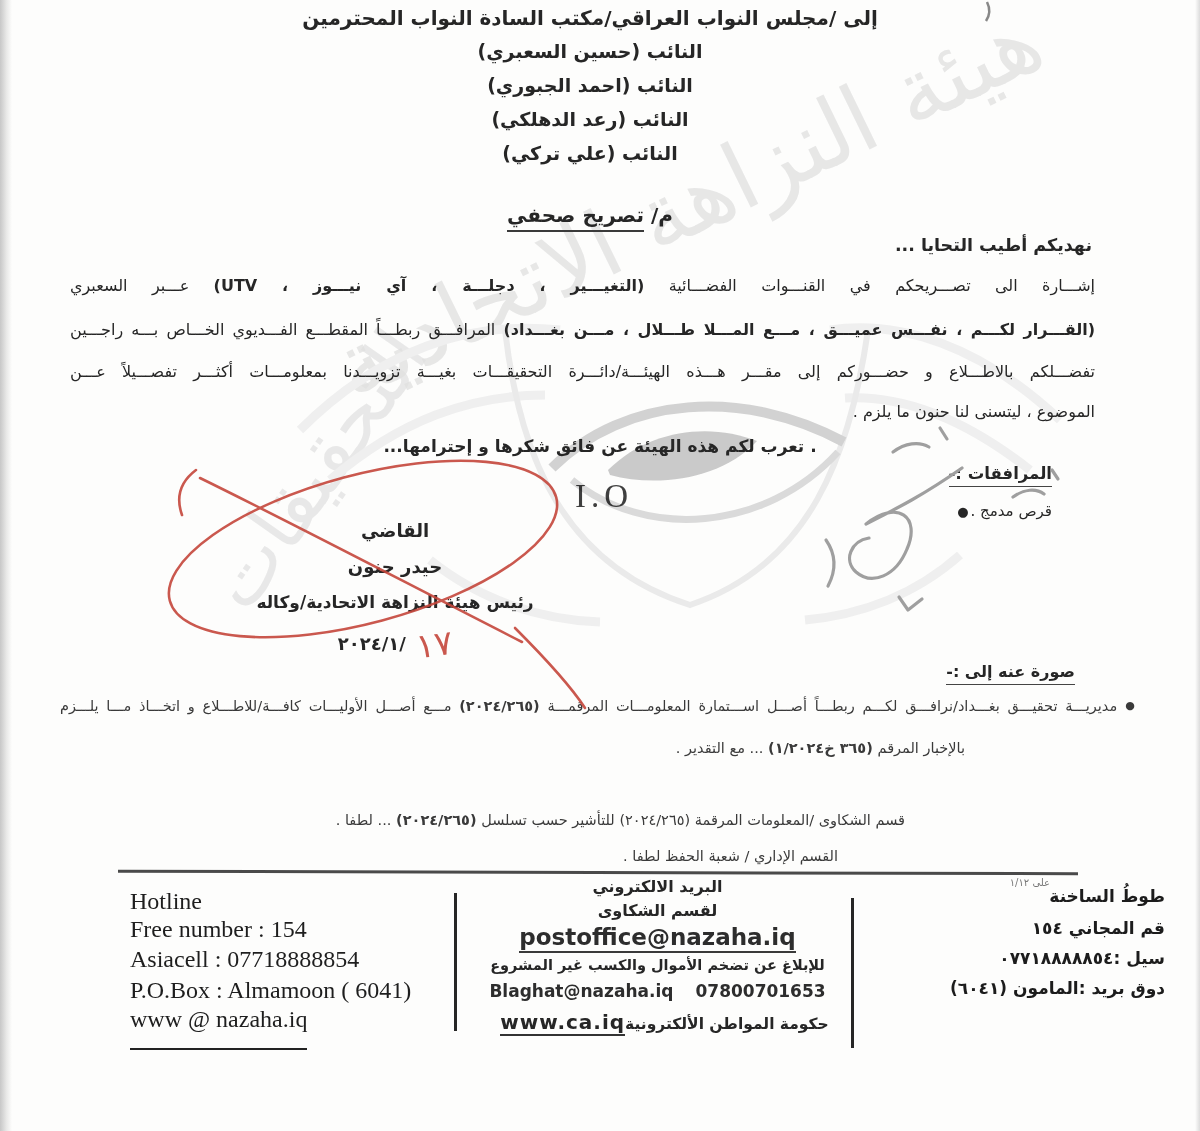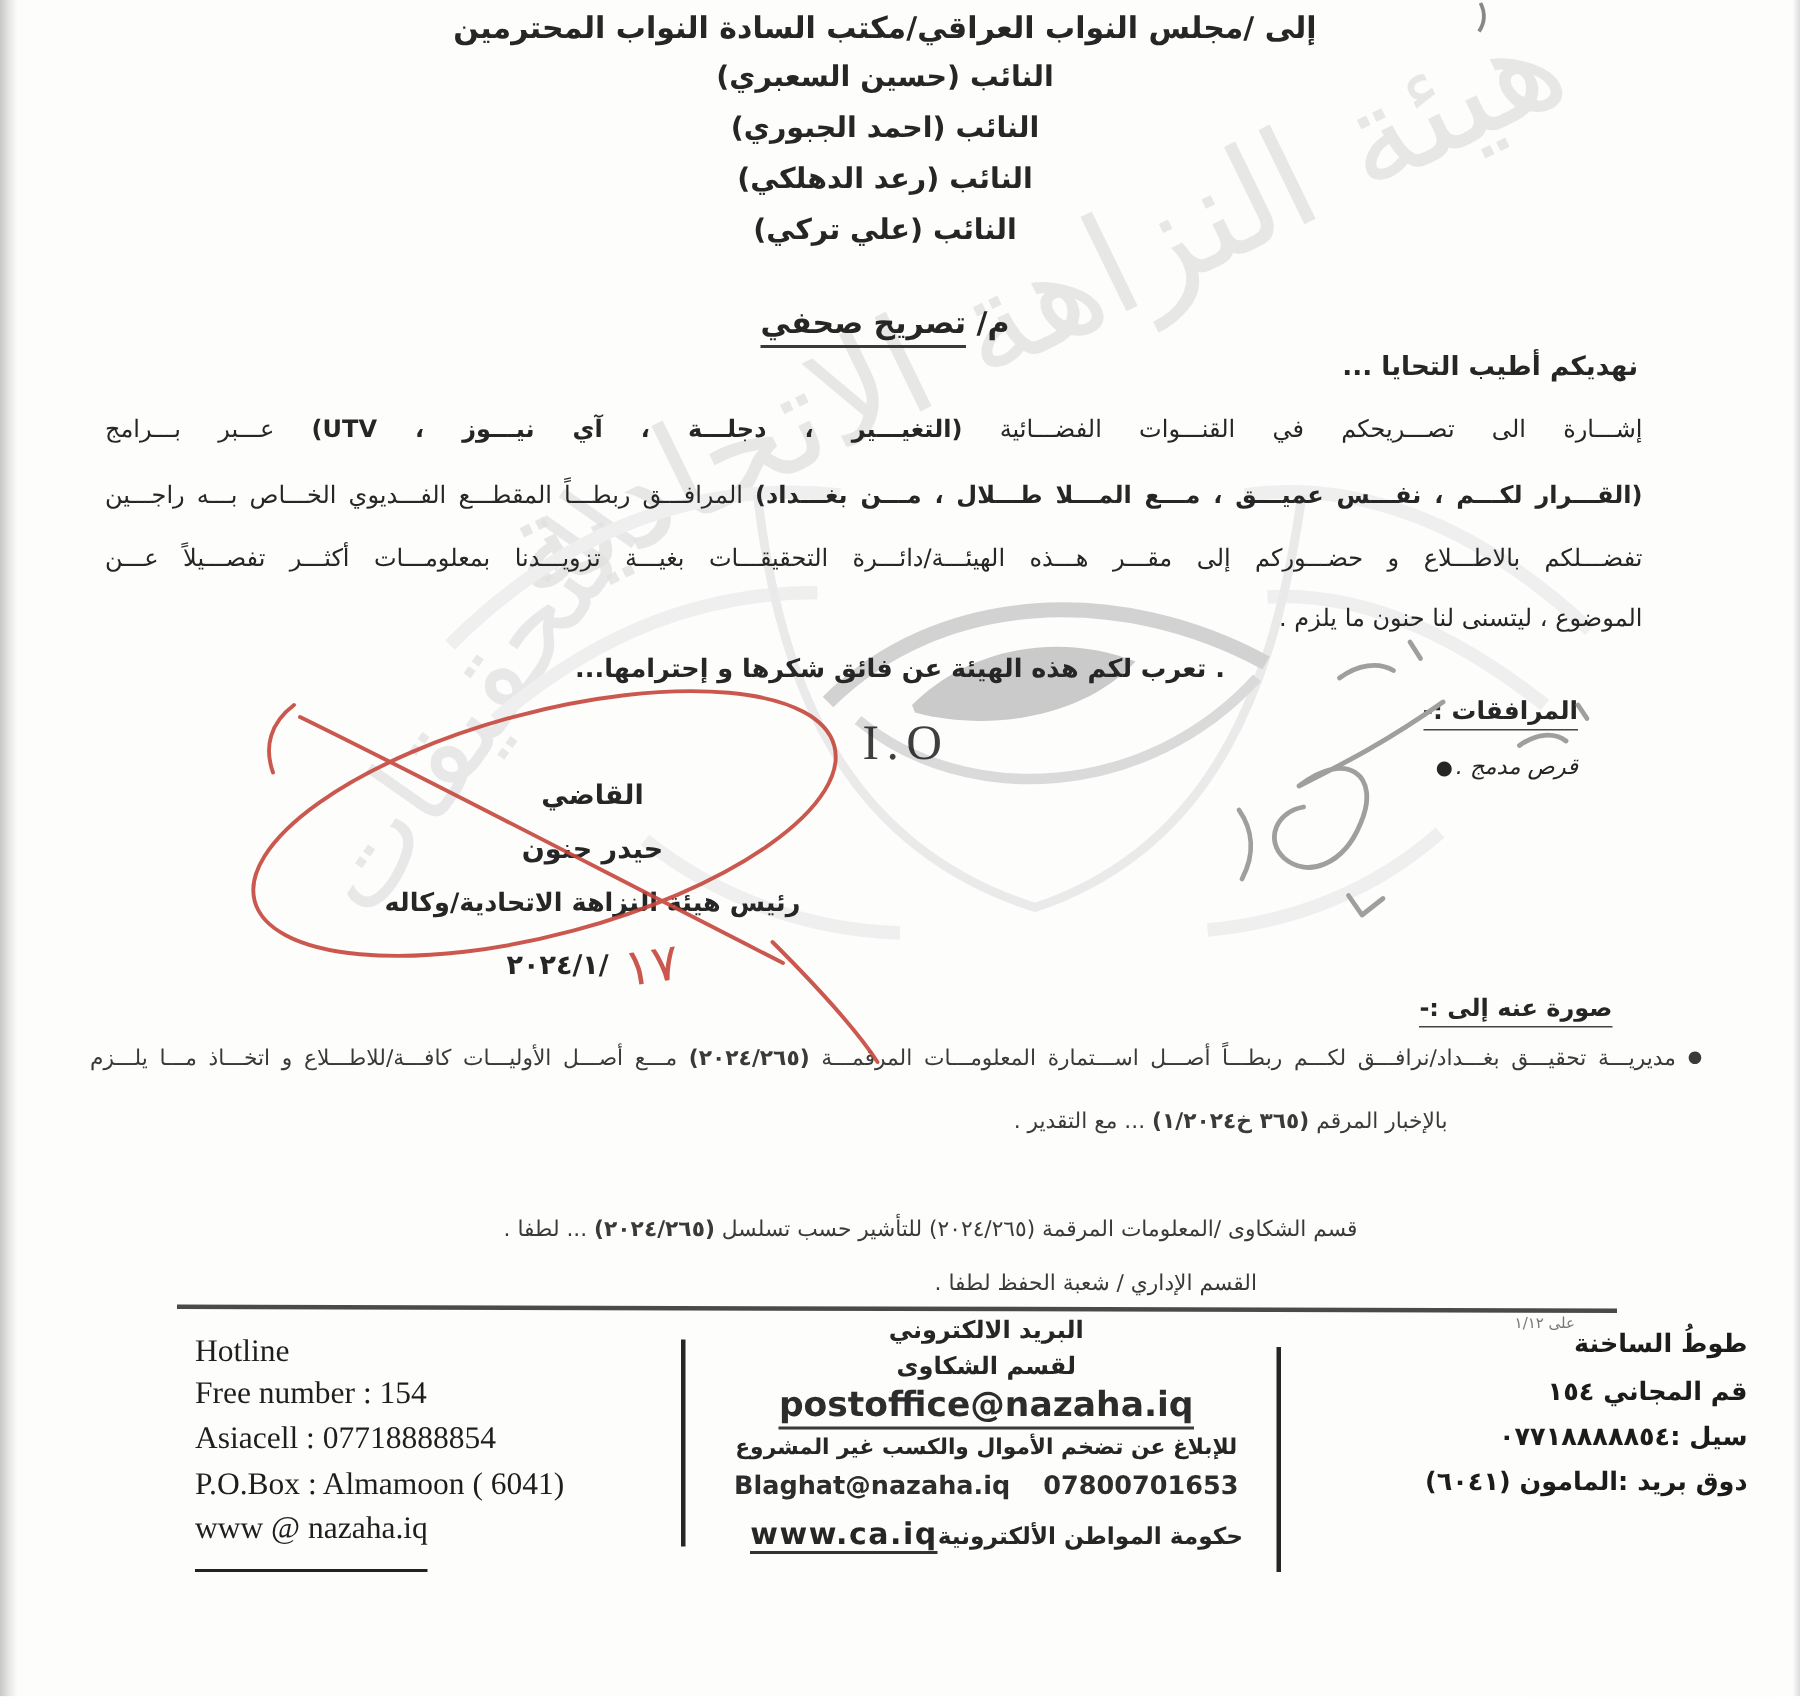--- a/index.html
+++ b/index.html
@@ -24,21 +24,21 @@
   #subject{left:0;right:20px;top:203px;font-size:20px;}
   #subject .u{border-bottom:2px solid #3a3a3a;padding-bottom:3px;}
   
   #greeting{right:108px;top:235px;font-size:17.5px;}
   .bodyline{left:70px;right:105px;font-size:16px;text-align:justify;text-align-last:justify;}
   #body-l4{text-align:right;text-align-last:right;}
   #closing{left:0;right:0;top:436px;font-size:17px;}
   
   #att-title{right:148px;top:464px;font-size:16.5px;}
   #att-title span{border-bottom:1.5px solid #444;padding-bottom:3px;}
-  #att-item{right:148px;top:502px;font-size:15px;font-style:italic;}
+  #att-item{right:148px;top:502px;font-size:15px;}
   #att-item .dot{font-size:13px;margin-right:2px;margin-left:10px;}
   
   .sig{left:240px;width:310px;text-align:center;}
   #sig-title{top:520px;font-size:18px;}
   #sig-name{top:556px;font-size:18px;}
   #sig-role{top:592px;font-size:17px;}
   #sig-date{top:624px;font-size:18px;letter-spacing:1px;}
   #sig-date .day{display:inline-block;color:#c5473c;font-size:34px;font-weight:normal;transform:rotate(-8deg);margin-left:10px;vertical-align:-6px;opacity:.9;}
   
   #cc-title{right:125px;top:662px;font-size:16px;}
@@ -48,21 +48,21 @@
   #cc-l2{right:235px;top:740px;}
   #cc-l3{right:258px;top:777px;}
   #cc-l4{right:295px;top:812px;}
   #cc-l5{right:362px;top:848px;}
   .ccbullet{font-size:11px;vertical-align:2px;margin-left:8px;}
   
   #footer-rule{left:118px;top:871px;width:960px;height:2.5px;background:#4a4a4a;transform:rotate(.15deg);}
   .vbar{width:3px;background:#262626;}
   #vbar-left{left:454px;top:893px;height:138px;}
   #vbar-right{left:851px;top:898px;height:150px;}
-  .hot{left:130px;font-family:"Liberation Serif",serif;font-size:21px;color:#1e1e1e;}
+  .hot{left:130px;font-family:"Liberation Serif",serif;font-size:24px;color:#1e1e1e;}
   #hot-1{top:888px;}
   #hot-2{top:916px;}
   #hot-3{top:946px;}
   #hot-4{top:977px;}
   #hot-5{top:1006px;border-bottom:2px solid #222;padding-bottom:15px;}
   .fc{left:470px;width:375px;text-align:center;}
   #fc-1{top:877px;font-size:16px;}
   #fc-2{top:901px;font-size:16px;}
   #fc-3{top:924px;font-size:23px;font-weight:bold;color:#2d2d2d;}
   #fc-3 span{border-bottom:2px solid #3a3a3a;padding-bottom:1px;}
@@ -117,21 +117,21 @@
   <div class="abs rtl center b recip z2" style="top:74px">النائب (احمد الجبوري)</div>
   <div class="abs rtl center b recip z2" style="top:108px">النائب (رعد الدهلكي)</div>
   <div class="abs rtl center b recip z2" style="top:142px">النائب (علي تركي)</div>
   <div class="abs rtl center b z2" id="subject">
     <span>م/ </span><span class="u">تصريح صحفي</span>
   </div>
 
   <div class="abs rtl b z2" id="greeting">نهديكم أطيب التحايا ...</div>
 
   <div class="abs rtl bodyline z2" style="top:276px" id="body-l1">
-    <span>إشـــارة الى تصـــريحكم في القنـــوات الفضـــائية </span><span class="b">(التغيـــير ، دجلـــة ، آي نيـــوز ، UTV)</span><span> عـــبر بـــرامج</span>
+    <span>إشـــارة الى تصـــريحكم في القنـــوات الفضـــائية </span><span class="b">(التغيـــير ، دجلـــة ، آي نيـــوز ، UTV)</span><span> عـــبر السعبري</span>
   </div>
   <div class="abs rtl bodyline z2" style="top:320px" id="body-l2">
     <span class="b">(القـــرار لكـــم ، نفـــس عميـــق ، مـــع المـــلا طـــلال ، مـــن بغـــداد)</span><span> المرافـــق ربطـــاً المقطـــع الفـــديوي الخـــاص بـــه راجـــين</span>
   </div>
   <div class="abs rtl bodyline z2" style="top:362px" id="body-l3">تفضـــلكم بالاطـــلاع و حضـــوركم إلى مقـــر هـــذه الهيئـــة/دائـــرة التحقيقـــات بغيـــة تزويـــدنا بمعلومـــات أكثـــر تفصـــيلاً عـــن</div>
   <div class="abs rtl bodyline z2" style="top:402px" id="body-l4">الموضوع ، ليتسنى لنا حنون ما يلزم .</div>
   <div class="abs rtl center b z2" id="closing">. تعرب لكم هذه الهيئة عن فائق شكرها و إحترامها...</div>
 
   <div class="abs rtl b z2" id="att-title"><span>المرافقات :-</span></div>
   <div class="abs ltr z2" id="att-item">

